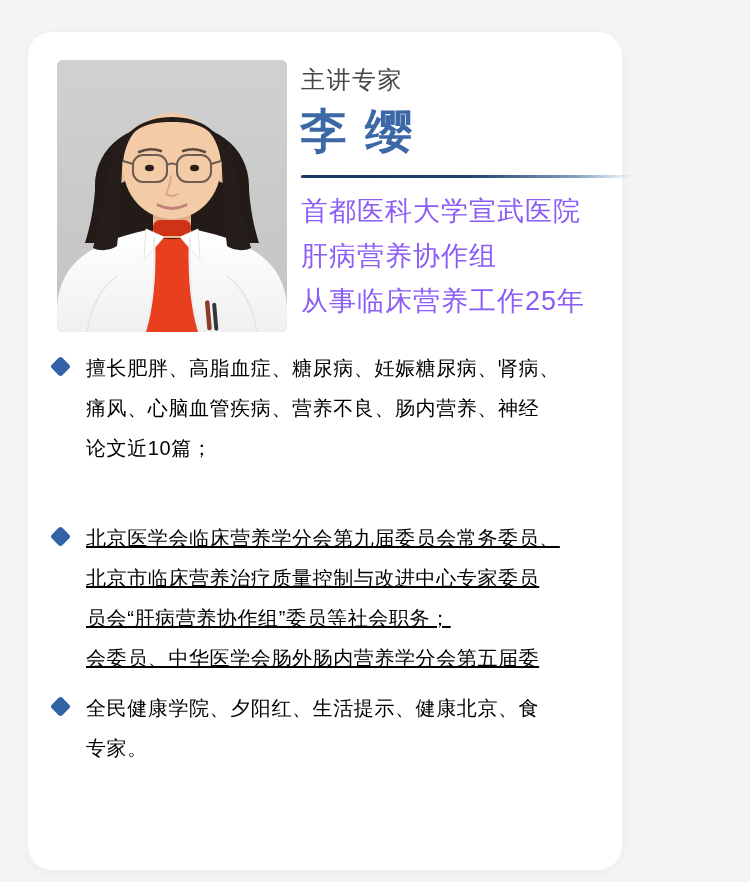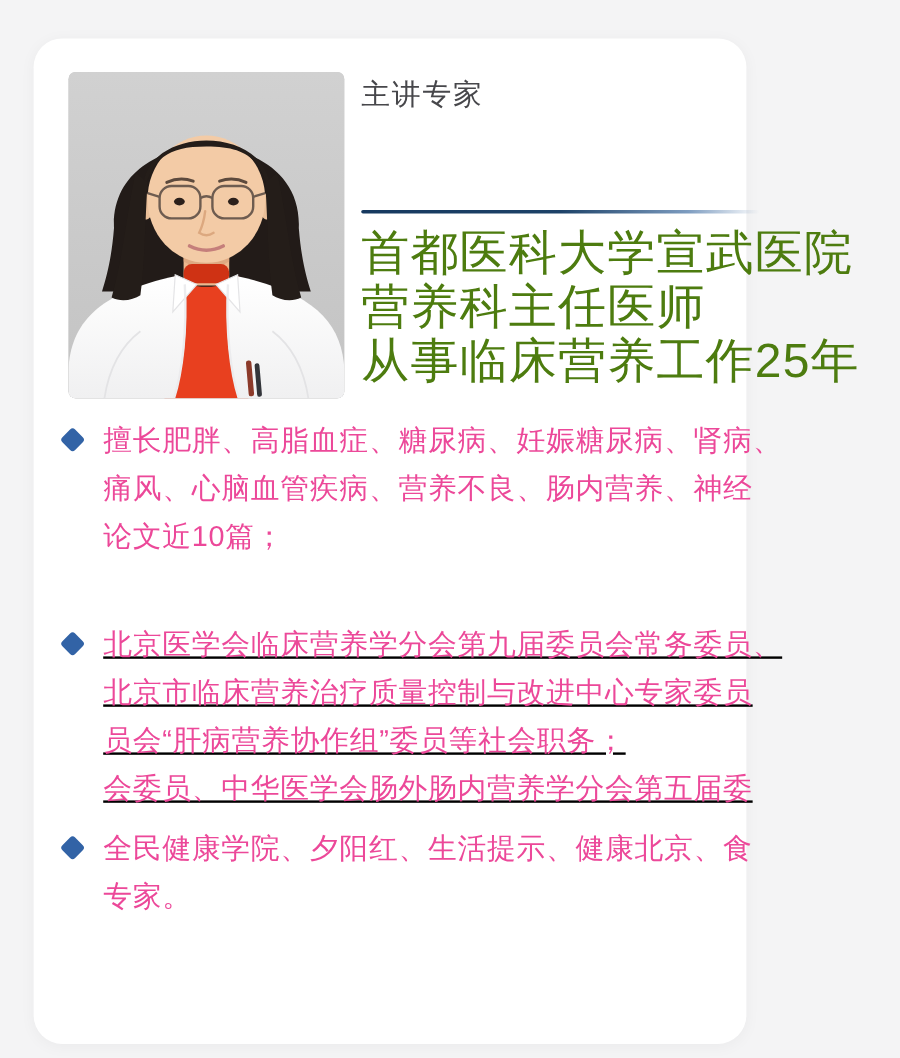--- a/index.html
+++ b/index.html
@@ -37,38 +37,38 @@
     white-space:nowrap;
   }
   .divider {
     position:absolute; left:273px; top:143px;
     width:332px; height:3px;
     background:linear-gradient(90deg,#16395f 0%,#1d4268 50%,#7d9cc0 82%,rgba(255,255,255,0) 100%);
     border-radius:2px;
   }
   .credentials { position:absolute; left:273px; top:157px; }
   .cred-line {
-    font-size:40px; line-height:45px;
-    color:#4d7c0f; letter-spacing:1px;
+    font-size:27px; line-height:45px;
+    color:#8b5cf6; letter-spacing:1px;
     white-space:nowrap;
   }
   .bullet { position:absolute; left:23px; width:648px; }
   .bullet.b1 { top:316px; }
   .bullet.b2 { top:486px;text-decoration:underline; }
   .bullet.b3 { top:656px; }
   .diamond {
     position:absolute; left:2px; top:11px;
     width:15px; height:15px;
     background:#3263a6; border-radius:3px;
     transform:rotate(45deg);
   }
   .bullet-text { margin-left:35px; width:630px; }
   .bullet-line {
-    font-size:24px; line-height:40px;
-    color:#ec4899; letter-spacing:0.6px;
+    font-size:20px; line-height:40px;
+    color:#000000; letter-spacing:0.6px;
     white-space:nowrap;
   }
 </style>
 </head>
 <body>
 
 <div class="page">
   <div class="card">
 
     <div class="photo">
@@ -131,25 +131,26 @@
         <ellipse cx="92.5" cy="108" rx="4.5" ry="3.2" fill="#2c201b"></ellipse>
         <ellipse cx="137.5" cy="108" rx="4.5" ry="3.2" fill="#2c201b"></ellipse>
 
         <path d="M114,116 C113,124 111,130 109,134 Q115,138 121,134" stroke="#dca87f" stroke-width="2" stroke-linecap="round" fill="none"></path>
 
         <path d="M101,145 Q115,152 129,145" stroke="#c57f7b" stroke-width="3" stroke-linecap="round" fill="none"></path>
       </svg>
     </div>
 
     <div class="role-label">主讲专家</div>
+    <div class="expert-name">李缨</div>
     <div class="divider"></div>
 
     <div class="credentials">
       <div class="cred-line">首都医科大学宣武医院</div>
-      <div class="cred-line">营养科主任医师</div>
+      <div class="cred-line">肝病营养协作组</div>
       <div class="cred-line">从事临床营养工作25年</div>
     </div>
 
     <div class="bullet b1">
       <span class="diamond"></span>
       <div class="bullet-text">
         <div class="bullet-line">擅长肥胖、高脂血症、糖尿病、妊娠糖尿病、肾病、</div>
         <div class="bullet-line">痛风、心脑血管疾病、营养不良、肠内营养、神经</div>
         <div class="bullet-line">论文近10篇；</div>
       </div>

